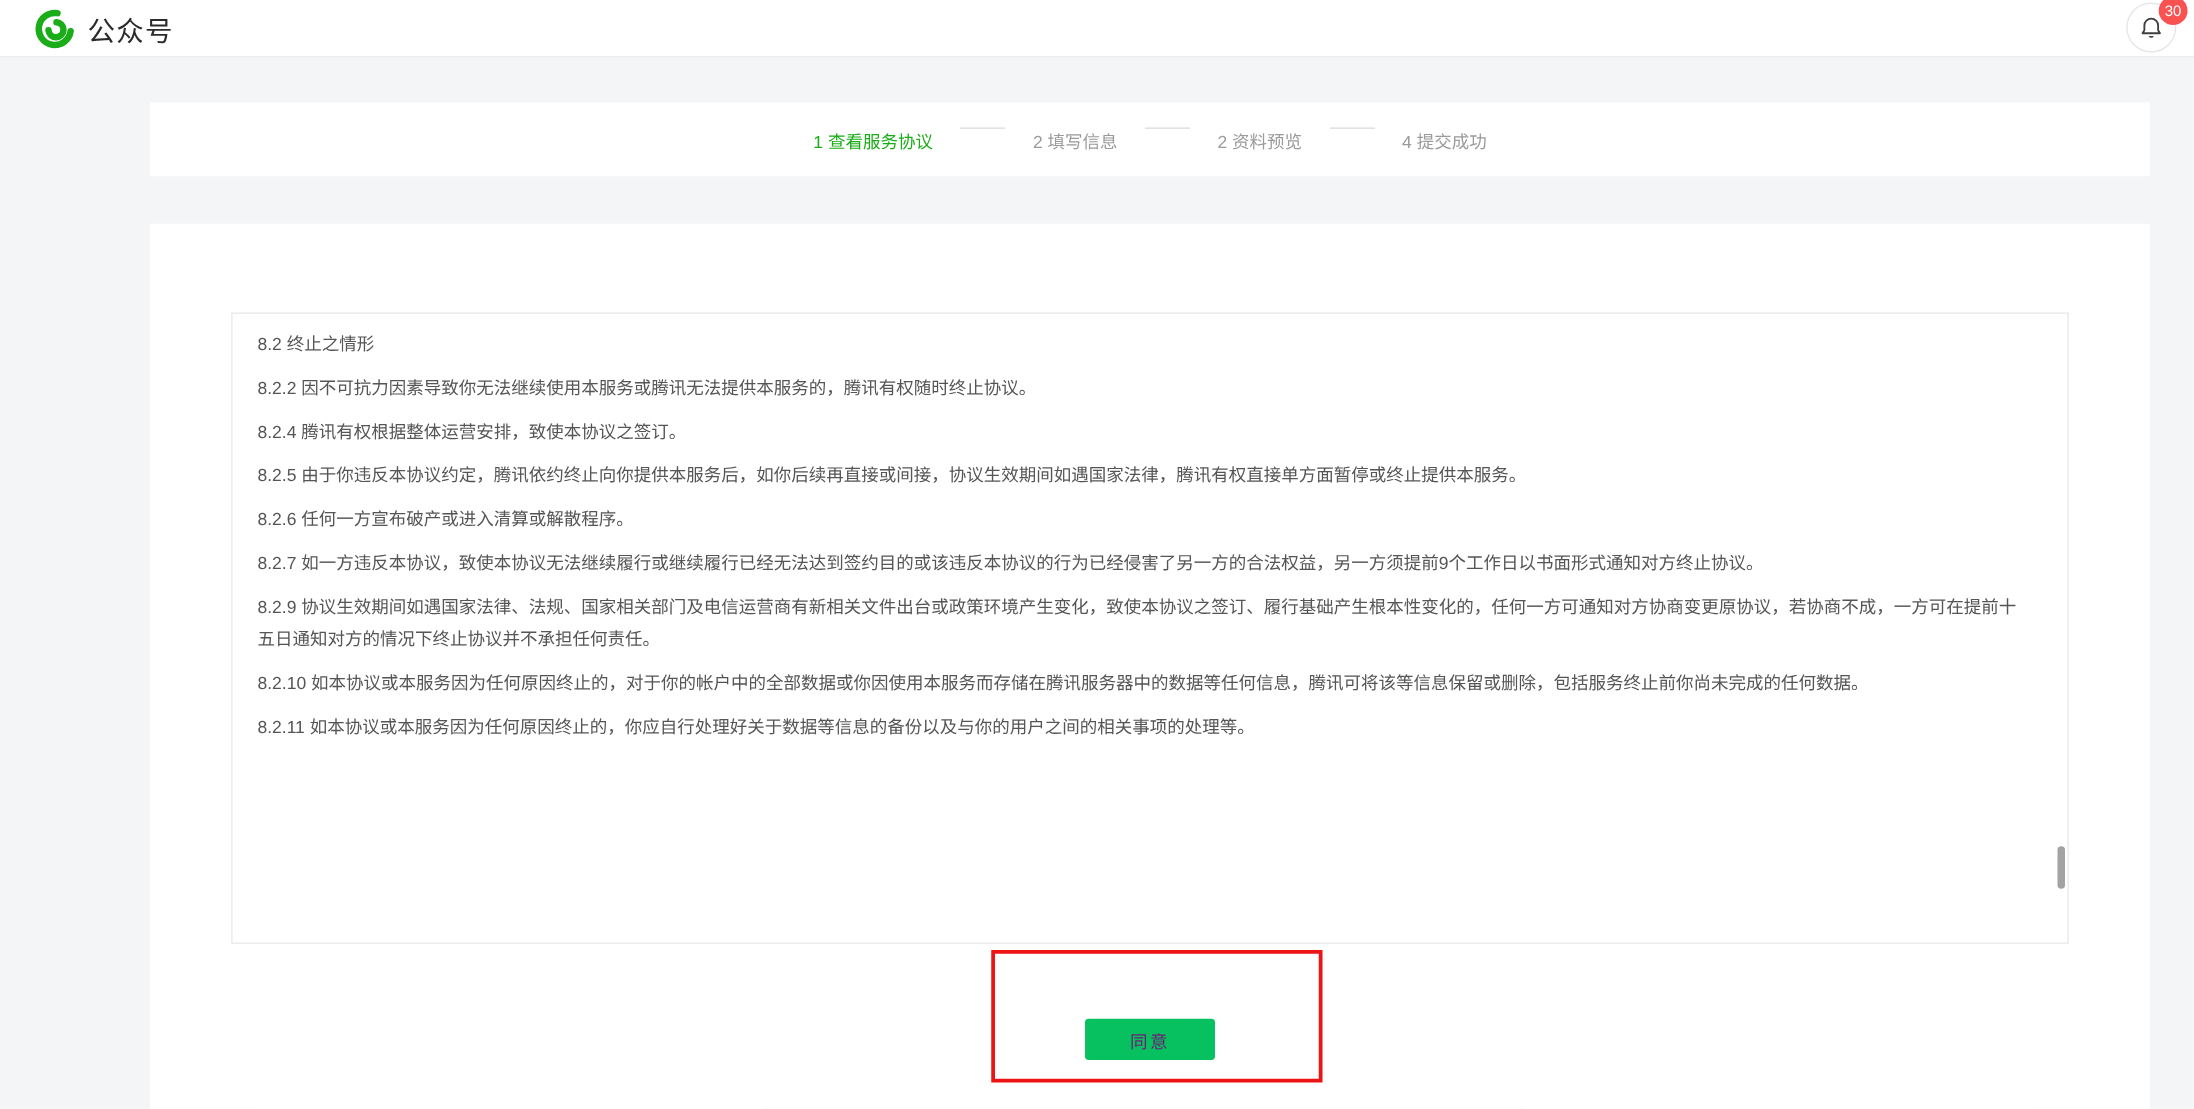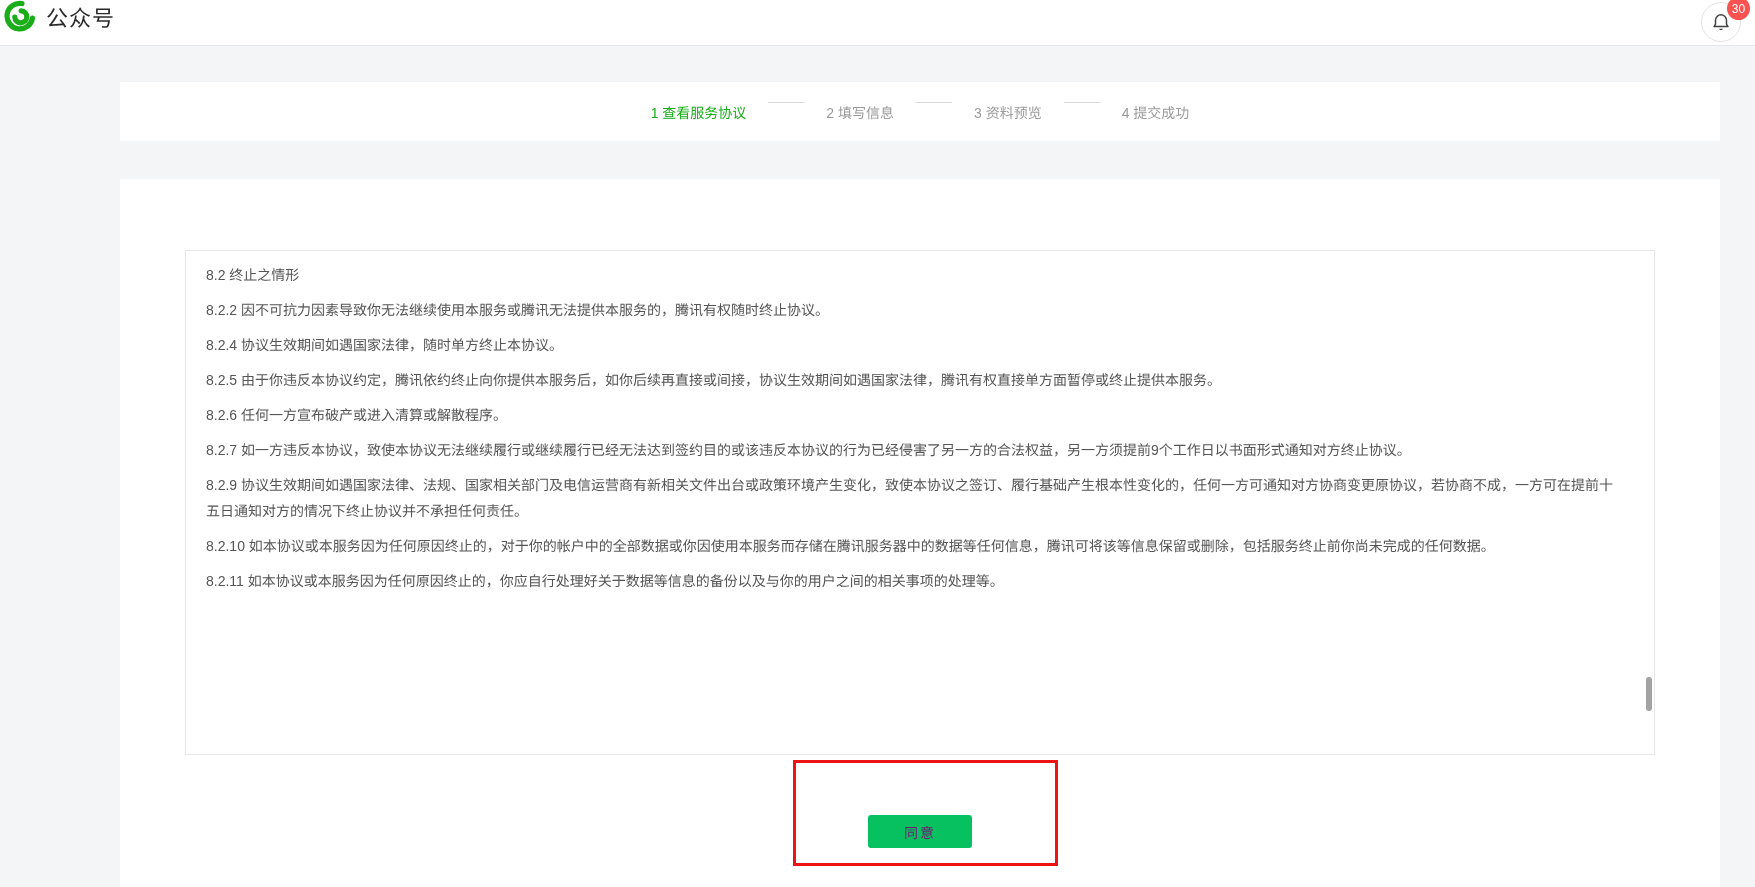--- a/index.html
+++ b/index.html
@@ -19,21 +19,21 @@
     font-family:"Liberation Sans", sans-serif;
     background:var(--page-bg);
     position:relative;
     overflow:hidden;
     color:var(--text-dark);
   }
   
   .topbar{
     position:absolute;left:0;top:0;width:1755px;height:46px;
     background:#ffffff;border-bottom:1px solid var(--border-gray);
-    display:flex;align-items:flex-start;padding:0 4px;
+    display:flex;align-items:center;padding:0 28px;
   }
   .brand{display:flex;align-items:center;gap:10px;}
   .brand .logo{width:32px;height:32px;display:block;}
   .brand-name{font-size:22px;color:#2b2b2b;letter-spacing:1px;}
   .bell-wrap{
     position:absolute;right:14px;top:2px;width:40px;height:40px;
     border-radius:50%;border:1px solid #e4e4e4;background:#fff;
     display:flex;align-items:center;justify-content:center;cursor:pointer;
   }
   .bell-wrap svg{width:22px;height:22px;display:block;}
@@ -118,35 +118,35 @@
 
 <section class="stepper-card">
   <div class="stepper">
       <div class="step active">
       <span>1 查看服务协议</span>
     </div>
       <div class="step">
       <span>2 填写信息</span>
     </div>
       <div class="step">
-      <span>3 资料预览</span>
+      <span>2 资料预览</span>
     </div>
       <div class="step">
       <span>4 提交成功</span>
     </div>
     </div>
 </section>
 
 <main class="content-panel">
 
   <div class="agreement-box">
     <div>
         <p>8.2 终止之情形</p>
         <p>8.2.2 因不可抗力因素导致你无法继续使用本服务或腾讯无法提供本服务的，腾讯有权随时终止协议。</p>
-        <p>8.2.4 协议生效期间如遇国家法律，随时单方终止本协议。</p>
+        <p>8.2.4 腾讯有权根据整体运营安排，致使本协议之签订。</p>
         <p>8.2.5 由于你违反本协议约定，腾讯依约终止向你提供本服务后，如你后续再直接或间接，协议生效期间如遇国家法律，腾讯有权直接单方面暂停或终止提供本服务。</p>
         <p>8.2.6 任何一方宣布破产或进入清算或解散程序。</p>
         <p>8.2.7 如一方违反本协议，致使本协议无法继续履行或继续履行已经无法达到签约目的或该违反本协议的行为已经侵害了另一方的合法权益，另一方须提前9个工作日以书面形式通知对方终止协议。</p>
         <p>8.2.9 协议生效期间如遇国家法律、法规、国家相关部门及电信运营商有新相关文件出台或政策环境产生变化，致使本协议之签订、履行基础产生根本性变化的，任何一方可通知对方协商变更原协议，若协商不成，一方可在提前十五日通知对方的情况下终止协议并不承担任何责任。</p>
         <p>8.2.10 如本协议或本服务因为任何原因终止的，对于你的帐户中的全部数据或你因使用本服务而存储在腾讯服务器中的数据等任何信息，腾讯可将该等信息保留或删除，包括服务终止前你尚未完成的任何数据。</p>
         <p>8.2.11 如本协议或本服务因为任何原因终止的，你应自行处理好关于数据等信息的备份以及与你的用户之间的相关事项的处理等。</p>
       </div>
     <div class="scroll-thumb"></div>
   </div>
 

